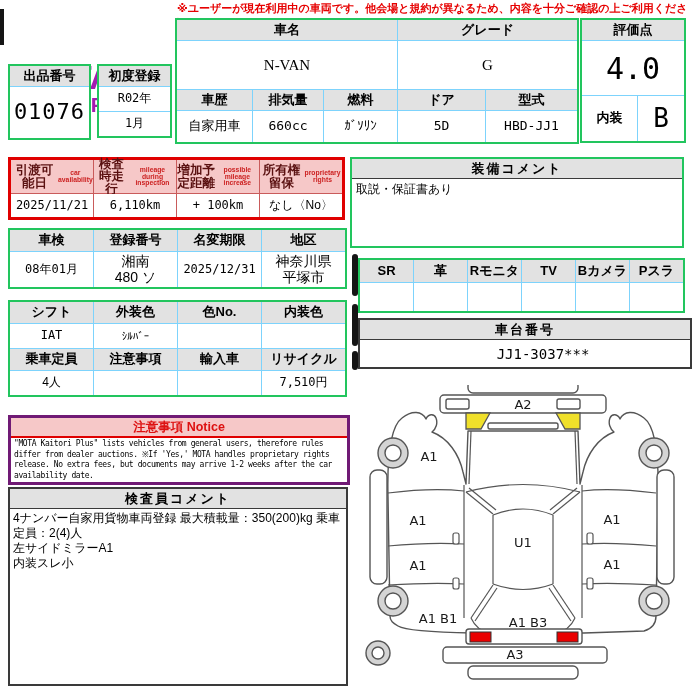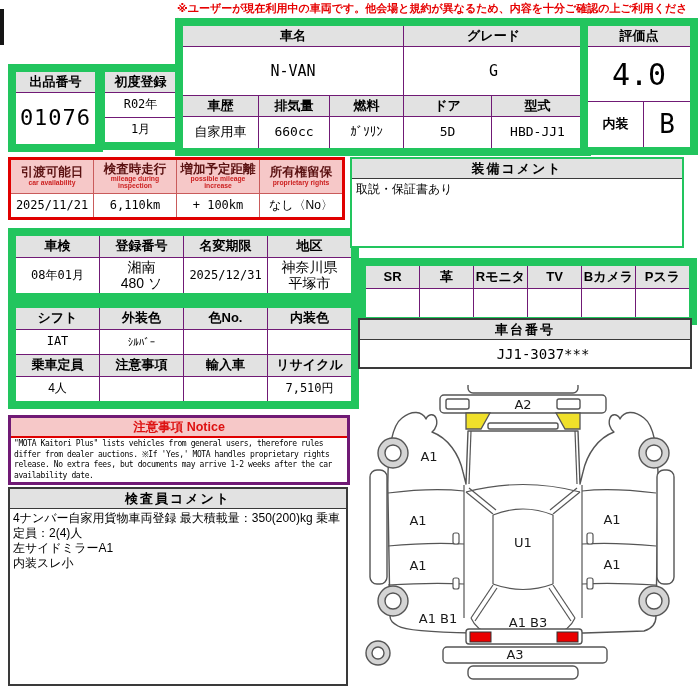--- a/index.html
+++ b/index.html
@@ -1,20 +1,20 @@
 <!DOCTYPE html>
 <html><head>
 <meta charset="utf-8">
 <style>
   html,body{margin:0;padding:0;background:#fff;}
   #page{position:relative;width:700px;height:700px;background:#ffffff;overflow:hidden;
         font-family:"Liberation Sans","DejaVu Sans",sans-serif;color:#000;}
 
   
-  .tbl{position:absolute;display:grid;gap:1px;background:#701a75;border:8px solid #22c55e;}
+  .tbl{position:absolute;display:grid;gap:1px;background:#7dd3fc;border:2px solid #22c55e;}
   .cell{background:#fff;display:flex;align-items:center;justify-content:center;
         font-size:13px;color:#000;text-align:center;line-height:1.1;}
   .hdr{background:#e2e2e2;font-weight:bold;}
   .mono{font-family:"DejaVu Sans Mono",monospace;}
   .pre{white-space:pre-line;font-size:14px;}
   .small{font-size:11px;}
 
   
   .logo{position:absolute;left:22px;top:12px;color:#a21caf;margin-top:48px;}
   .brand{font-weight:bold;font-size:34px;line-height:34px;letter-spacing:0px;}
@@ -25,33 +25,33 @@
 
   
   .lot{left:8px;top:64px;grid-template-columns:79px;grid-template-rows:20px 51px;}
   .lot .val{font-size:22px;letter-spacing:1px;}
   .firstreg{left:97px;top:64px;grid-template-columns:71px;grid-template-rows:20px 24px 24px;}
 
   
   .vehicle{left:175px;top:18px;grid-template-columns:75px 70px 73px 87px 91px;
            grid-template-rows:20px 48px 20px 31px;}
   .c13{grid-column:1/4;} .c45{grid-column:4/6;}
-  .val-lg{font-size:15px;}
+  .val-lg{font-size:15px;font-family:Liberation Serif, serif;}
 
   
   .score{left:580px;top:18px;grid-template-columns:55px 46px;grid-template-rows:20px 54px 45px;}
   .sp2{grid-column:1/3;}
   .huge{font-size:30px;}
   .bigB{font-size:26px;}
   .bold{font-weight:bold;}
 
   
   .redtbl{background:#c95b5b;border:3px solid #e00000;}
   .avail{left:8px;top:157px;grid-template-columns:repeat(4,82px);grid-template-rows:33px 23px;}
-  .rhdr{background:#f6c8c8;flex-direction:column;justify-content:center;line-height:1;}
+  .rhdr{background:#f6c8c8;flex-direction:row;justify-content:center;line-height:1;}
   .jp-r{color:#5a1111;font-size:12.5px;font-weight:bold;}
   .en-r{color:#cc2222;font-size:6.8px;font-weight:bold;margin-top:1px;}
   .rval{font-size:12px;}
 
   
   .reg{left:8px;top:228px;grid-template-columns:repeat(4,83px);grid-template-rows:21px 35px;}
   .specs{left:8px;top:300px;grid-template-columns:repeat(4,83px);grid-template-rows:21px 24px 21px 24px;}
   .val12{font-size:12px;}
 
   

